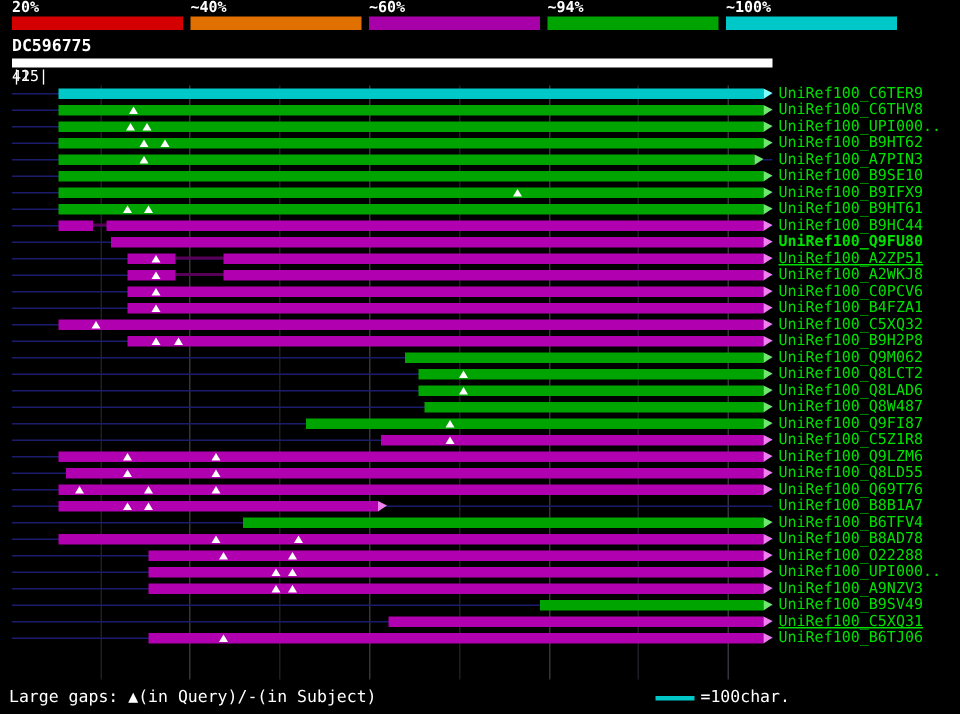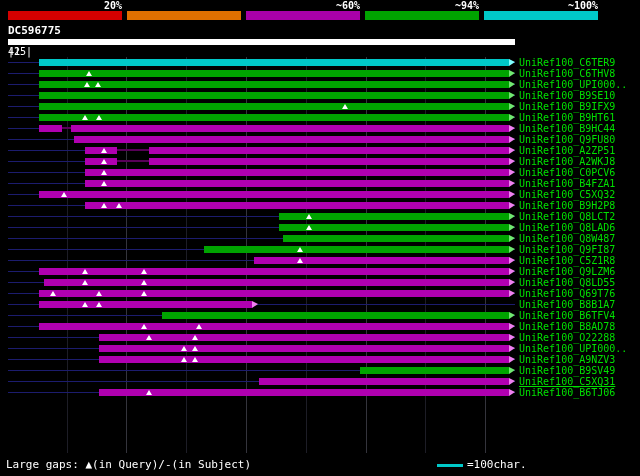--- a/index.html
+++ b/index.html
@@ -4,21 +4,21 @@
 <style>
   * { margin:0; padding:0; box-sizing:border-box; }
   html,body { background:#000; }
   body {
     width:640px; height:476px; overflow:hidden;
     font-family:"DejaVu Sans Mono","Liberation Mono",monospace;
   }
   .screen { position:relative; width:640px; height:476px; background:#000; }
 
   .scale-labels { position:absolute; top:0; left:0; width:640px; height:11px; }
-  .scale-label { position:absolute; top:0; width:114px; text-align:right;
+  .scale-label { position:absolute; top:0; width:114px; text-align:left;
                  color:#fff; font-size:10px; font-weight:bold; line-height:11px; }
   .scale-bar { position:absolute; top:11px; left:0; width:640px; height:9px; }
   .scale-seg { position:absolute; top:0; width:114px; height:9px; }
 
   .query-id { position:absolute; top:24px; left:8px; color:#fff;
               font-size:11px; font-weight:bold; }
   .query-bar { position:absolute; top:39px; left:8px; width:507px; height:6px; background:#fff; }
   .ruler { position:absolute; top:46px; left:0; width:640px; height:11px;
            color:#fff; font-size:10px; line-height:11px; }
   .ruler .left  { position:absolute; left:8px; }
@@ -45,20 +45,21 @@
   .legend .gaps { position:absolute; left:6px; top:0; }
   .legend .scaleline { position:absolute; left:437px; top:6px; width:26px; height:3px; }
   .legend .scalelabel { position:absolute; left:467px; top:0; }
 </style>
 </head>
 <body>
 
 <div class="screen">
   <div class="scale-labels">
       <span class="scale-label" style="left: 8px;">20%</span>
+      <span class="scale-label" style="left: 127px;">~40%</span>
       <span class="scale-label" style="left: 246px;">~60%</span>
       <span class="scale-label" style="left: 365px;">~94%</span>
       <span class="scale-label" style="left: 484px;">~100%</span>
     </div>
   <div class="scale-bar">
       <span class="scale-seg" style="left: 8px; background: rgb(212, 0, 0);"></span>
       <span class="scale-seg" style="left: 127px; background: rgb(224, 112, 0);"></span>
       <span class="scale-seg" style="left: 246px; background: rgb(168, 0, 168);"></span>
       <span class="scale-seg" style="left: 365px; background: rgb(0, 164, 0);"></span>
       <span class="scale-seg" style="left: 484px; background: rgb(0, 200, 200);"></span>
@@ -98,20 +99,35 @@
         <div class="seg" style="left: 39px; width: 470px; background: rgb(0, 164, 0);"></div>
         <div class="arrow" style="left: 509px; border-left-color: rgb(112, 232, 112);"></div>
         <div class="gapmark" style="left: 84px;"></div>
         <div class="gapmark" style="left: 95px;"></div>
         <span class="rlabel" style="color: rgb(0, 224, 0);">UniRef100_UPI000..</span>
       </div>
       <div class="arow">
         <div class="base" style="background: rgb(28, 28, 110);"></div>
         <div class="seg" style="left: 39px; width: 470px; background: rgb(0, 164, 0);"></div>
         <div class="arrow" style="left: 509px; border-left-color: rgb(112, 232, 112);"></div>
+        <div class="gapmark" style="left: 93px;"></div>
+        <div class="gapmark" style="left: 107px;"></div>
+        <span class="rlabel" style="color: rgb(0, 224, 0);">UniRef100_B9HT62</span>
+      </div>
+      <div class="arow">
+        <div class="base" style="background: rgb(28, 28, 110);"></div>
+        <div class="seg" style="left: 39px; width: 464px; background: rgb(0, 164, 0);"></div>
+        <div class="arrow" style="left: 503px; border-left-color: rgb(112, 232, 112);"></div>
+        <div class="gapmark" style="left: 93px;"></div>
+        <span class="rlabel" style="color: rgb(0, 224, 0);">UniRef100_A7PIN3</span>
+      </div>
+      <div class="arow">
+        <div class="base" style="background: rgb(28, 28, 110);"></div>
+        <div class="seg" style="left: 39px; width: 470px; background: rgb(0, 164, 0);"></div>
+        <div class="arrow" style="left: 509px; border-left-color: rgb(112, 232, 112);"></div>
         <span class="rlabel" style="color: rgb(0, 224, 0);">UniRef100_B9SE10</span>
       </div>
       <div class="arow">
         <div class="base" style="background: rgb(28, 28, 110);"></div>
         <div class="seg" style="left: 39px; width: 470px; background: rgb(0, 164, 0);"></div>
         <div class="arrow" style="left: 509px; border-left-color: rgb(112, 232, 112);"></div>
         <div class="gapmark" style="left: 342px;"></div>
         <span class="rlabel" style="color: rgb(0, 224, 0);">UniRef100_B9IFX9</span>
       </div>
       <div class="arow">
@@ -127,30 +143,30 @@
         <div class="seg" style="left: 39px; width: 23px; background: rgb(176, 0, 176);"></div>
         <div class="seg thin" style="left: 62px; width: 9px; background: rgb(88, 0, 88);"></div>
         <div class="seg" style="left: 71px; width: 438px; background: rgb(176, 0, 176);"></div>
         <div class="arrow" style="left: 509px; border-left-color: rgb(240, 128, 240);"></div>
         <span class="rlabel" style="color: rgb(0, 224, 0);">UniRef100_B9HC44</span>
       </div>
       <div class="arow">
         <div class="base" style="background: rgb(28, 28, 110);"></div>
         <div class="seg" style="left: 74px; width: 435px; background: rgb(176, 0, 176);"></div>
         <div class="arrow" style="left: 509px; border-left-color: rgb(240, 128, 240);"></div>
-        <span class="rlabel" style="color: rgb(0, 224, 0);">UniRef100_Q9FU80</span>
+        <span class="rlabel" style="color: rgb(0, 224, 0); font-weight: bold;">UniRef100_Q9FU80</span>
       </div>
       <div class="arow">
         <div class="base" style="background: rgb(28, 28, 110);"></div>
         <div class="seg" style="left: 85px; width: 32px; background: rgb(176, 0, 176);"></div>
         <div class="seg thin" style="left: 117px; width: 32px; background: rgb(88, 0, 88);"></div>
         <div class="seg" style="left: 149px; width: 360px; background: rgb(176, 0, 176);"></div>
         <div class="arrow" style="left: 509px; border-left-color: rgb(240, 128, 240);"></div>
         <div class="gapmark" style="left: 101px;"></div>
-        <span class="rlabel" style="color: rgb(0, 224, 0);">UniRef100_A2ZP51</span>
+        <span class="rlabel" style="color: rgb(0, 224, 0); text-decoration: underline;">UniRef100_A2ZP51</span>
       </div>
       <div class="arow">
         <div class="base" style="background: rgb(28, 28, 110);"></div>
         <div class="seg" style="left: 85px; width: 32px; background: rgb(176, 0, 176);"></div>
         <div class="seg thin" style="left: 117px; width: 32px; background: rgb(88, 0, 88);"></div>
         <div class="seg" style="left: 149px; width: 360px; background: rgb(176, 0, 176);"></div>
         <div class="arrow" style="left: 509px; border-left-color: rgb(240, 128, 240);"></div>
         <div class="gapmark" style="left: 101px;"></div>
         <span class="rlabel" style="color: rgb(0, 224, 0);">UniRef100_A2WKJ8</span>
       </div>
@@ -175,20 +191,26 @@
         <div class="gapmark" style="left: 61px;"></div>
         <span class="rlabel" style="color: rgb(0, 224, 0);">UniRef100_C5XQ32</span>
       </div>
       <div class="arow">
         <div class="base" style="background: rgb(28, 28, 110);"></div>
         <div class="seg" style="left: 85px; width: 424px; background: rgb(176, 0, 176);"></div>
         <div class="arrow" style="left: 509px; border-left-color: rgb(240, 128, 240);"></div>
         <div class="gapmark" style="left: 101px;"></div>
         <div class="gapmark" style="left: 116px;"></div>
         <span class="rlabel" style="color: rgb(0, 224, 0);">UniRef100_B9H2P8</span>
+      </div>
+      <div class="arow">
+        <div class="base" style="background: rgb(28, 28, 110);"></div>
+        <div class="seg" style="left: 270px; width: 239px; background: rgb(0, 164, 0);"></div>
+        <div class="arrow" style="left: 509px; border-left-color: rgb(112, 232, 112);"></div>
+        <span class="rlabel" style="color: rgb(0, 224, 0);">UniRef100_Q9M062</span>
       </div>
       <div class="arow">
         <div class="base" style="background: rgb(28, 28, 110);"></div>
         <div class="seg" style="left: 279px; width: 230px; background: rgb(0, 164, 0);"></div>
         <div class="arrow" style="left: 509px; border-left-color: rgb(112, 232, 112);"></div>
         <div class="gapmark" style="left: 306px;"></div>
         <span class="rlabel" style="color: rgb(0, 224, 0);">UniRef100_Q8LCT2</span>
       </div>
       <div class="arow">
         <div class="base" style="background: rgb(28, 28, 110);"></div>

